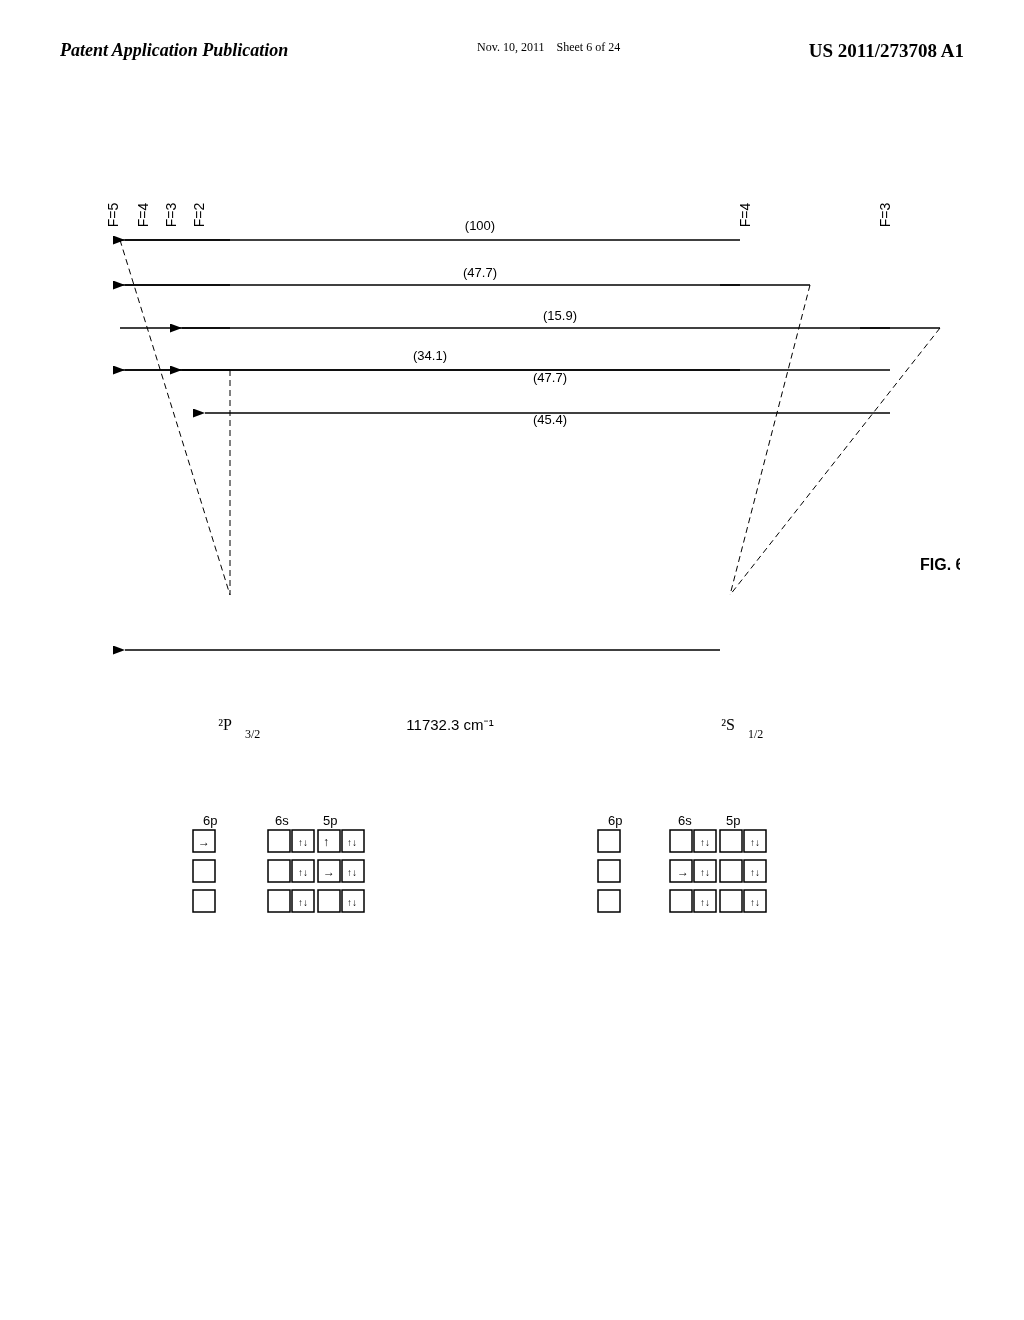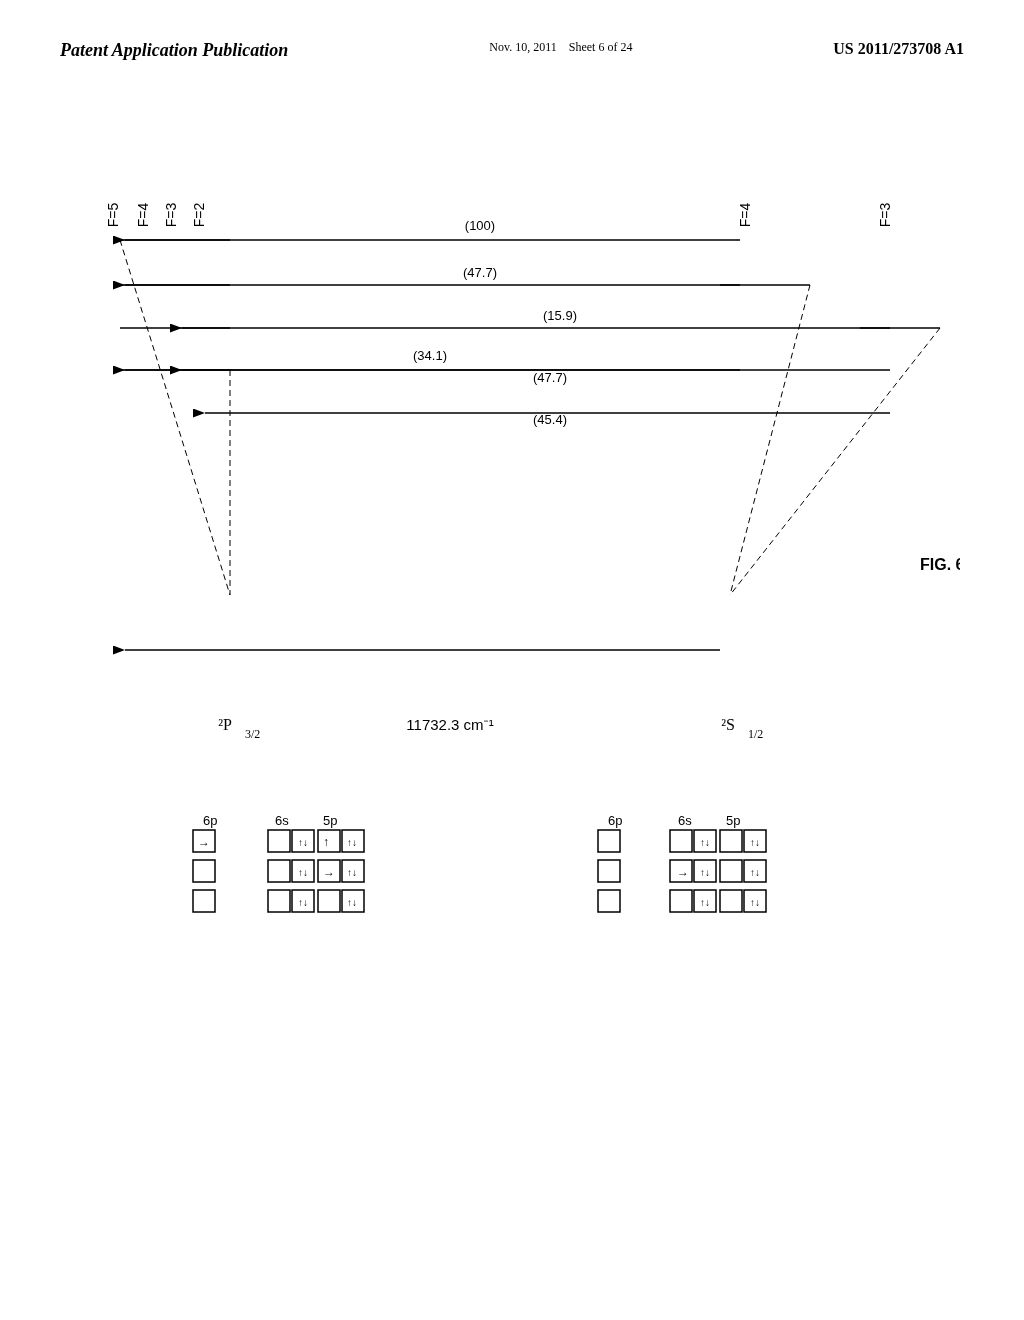--- a/index.html
+++ b/index.html
@@ -26,21 +26,21 @@
     .header-left {
       font-size: 18px;
       font-weight: bold;
       font-style: italic;
     }
     .header-center {
       font-size: 12px;
       text-align: center;
     }
     .header-right {
-      font-size: 16px;
+      font-size: 19px;
       font-weight: bold;
     }
   </style>
 </head>
 <body>
 
 <div class="header">
   <div class="header-left">Patent Application Publication</div>
   <div class="header-center">
     <span>Nov. 10, 2011</span>&nbsp;&nbsp;&nbsp;

